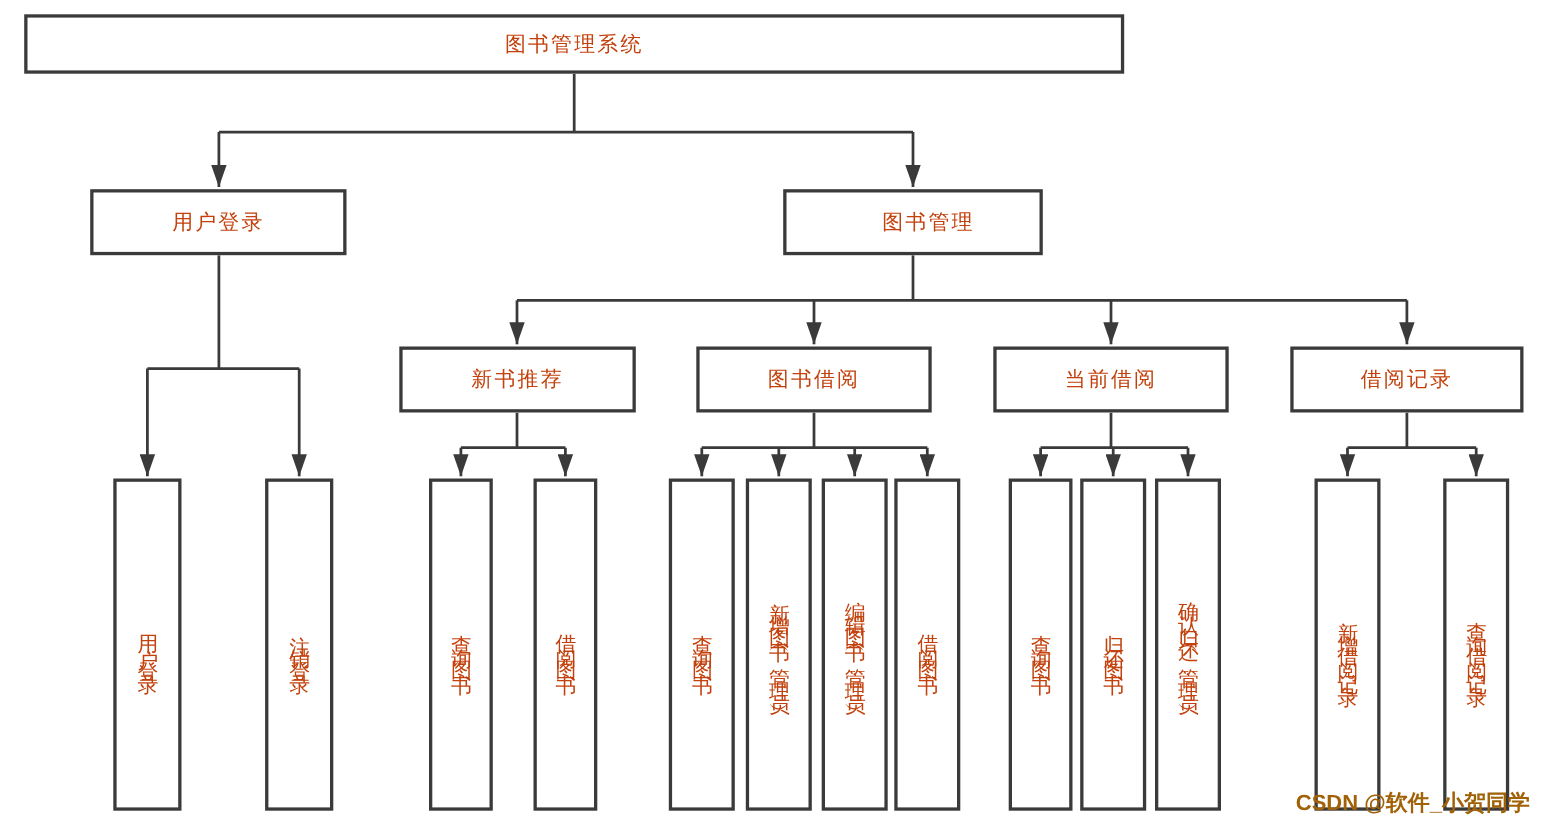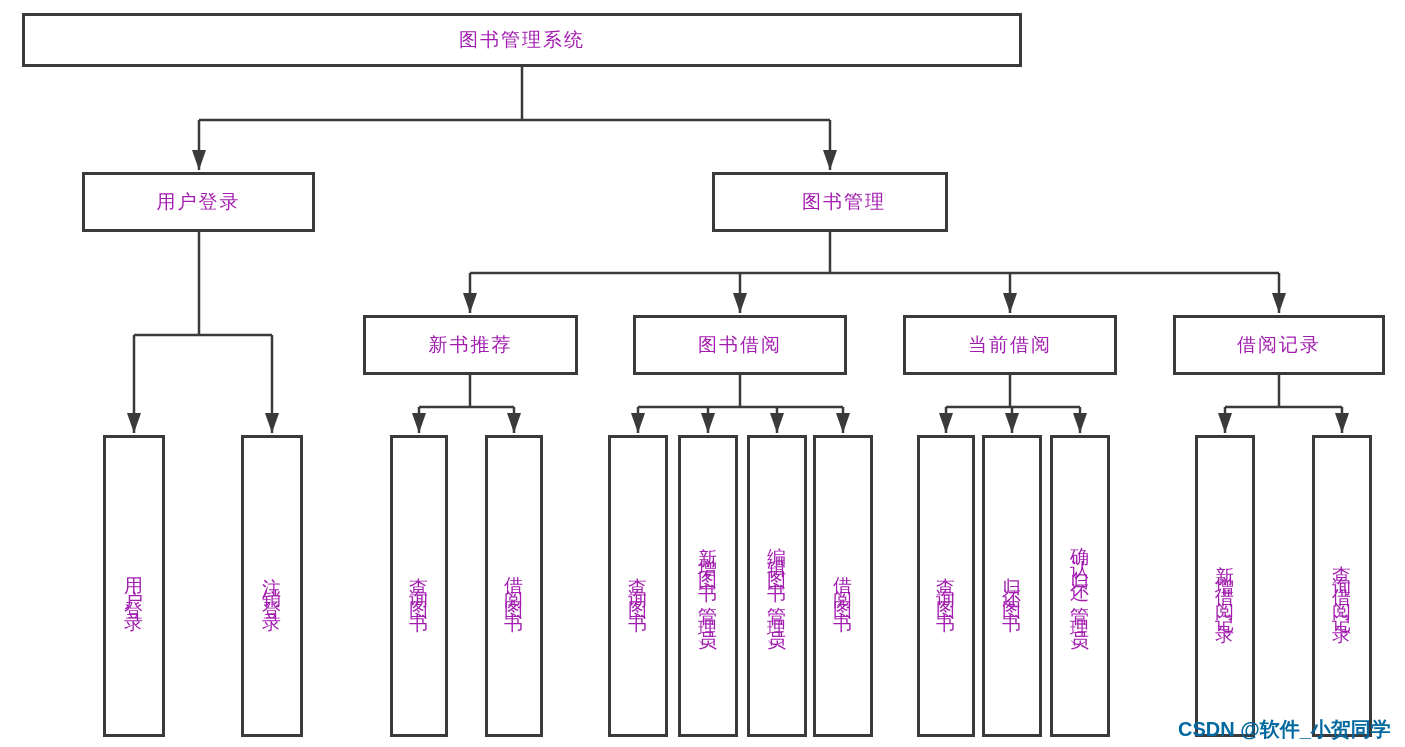--- a/index.html
+++ b/index.html
@@ -23,21 +23,21 @@
     pointer-events: none;
   }
   .node {
     position: absolute;
     box-sizing: border-box;
     border: 3px solid #3a3a3a;
     background: #ffffff;
     display: flex;
     align-items: center;
     justify-content: center;
-    color: #a21caf;
+    color: #c2410c;
     font-size: 19px;
     letter-spacing: 2px;
     z-index: 2;
   }
   .node.hbox {
     text-align: center;
   }
   .node.vbox {
     top: 435px;
     height: 302px;
@@ -69,21 +69,21 @@
   .lf-4a { left: 917px;  width: 58px; }
   .lf-4b { left: 982px;  width: 60px; }
   .lf-4c { left: 1050px; width: 60px; }
   .lf-5a { left: 1195px; width: 60px; }
   .lf-5b { left: 1312px; width: 60px; }
   .watermark {
     position: absolute;
     left: 1178px;
     top: 716px;
     width: 227px;
-    color: #0369a1;
+    color: #a16207;
     font-size: 20px;
     font-weight: bold;
     white-space: nowrap;
     z-index: 5;
   }
 </style>
 </head>
 <body>
 
 <div class="canvas">

